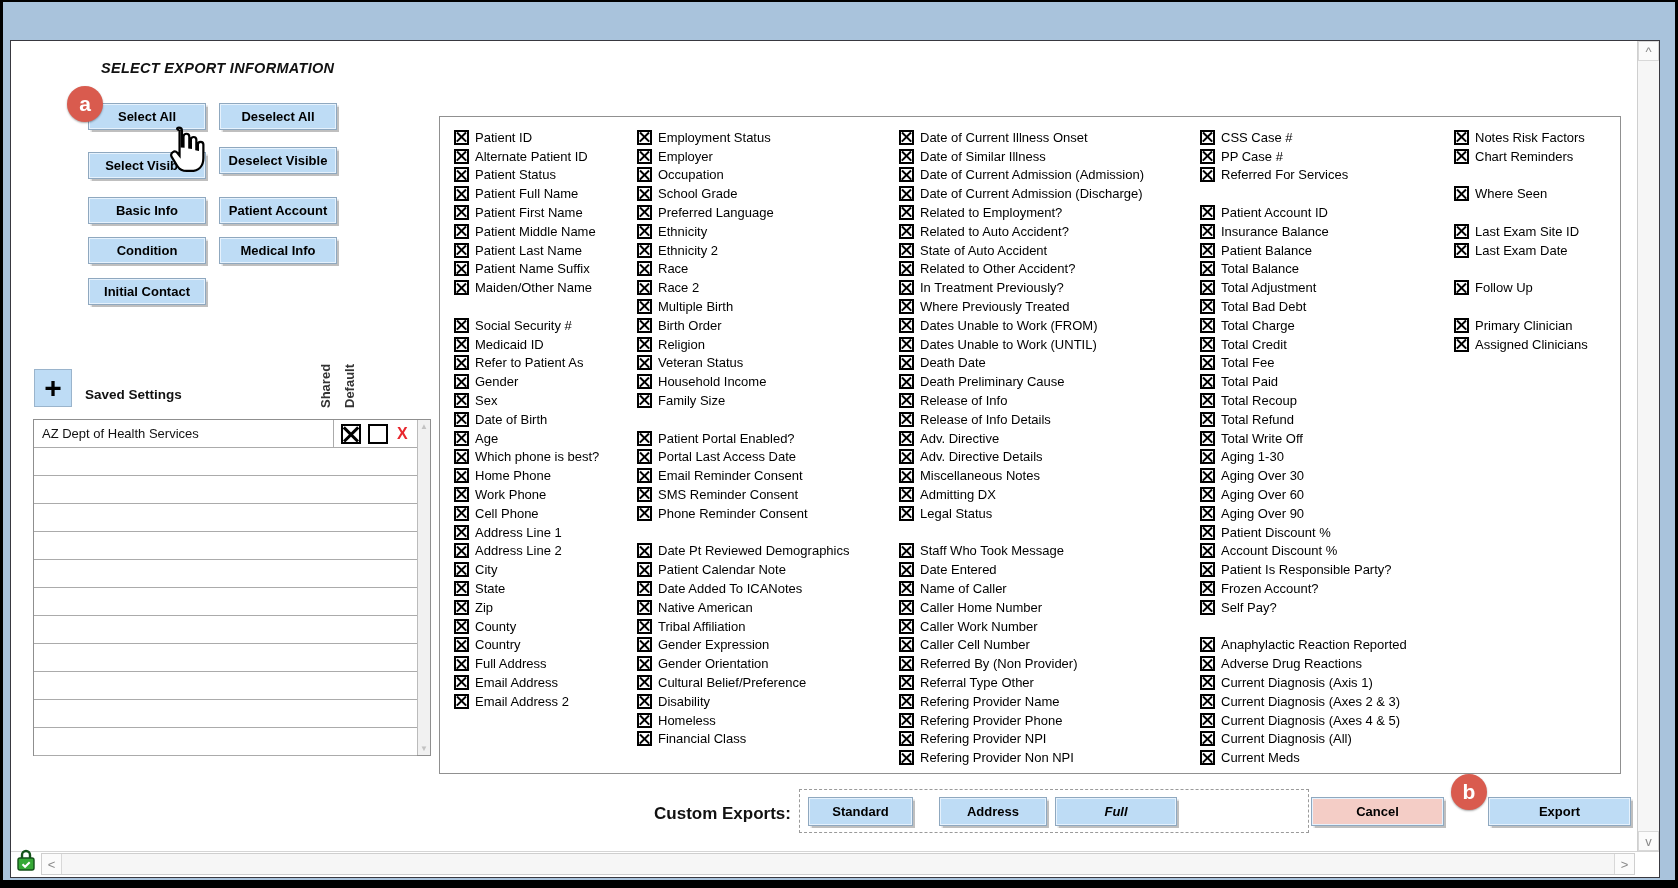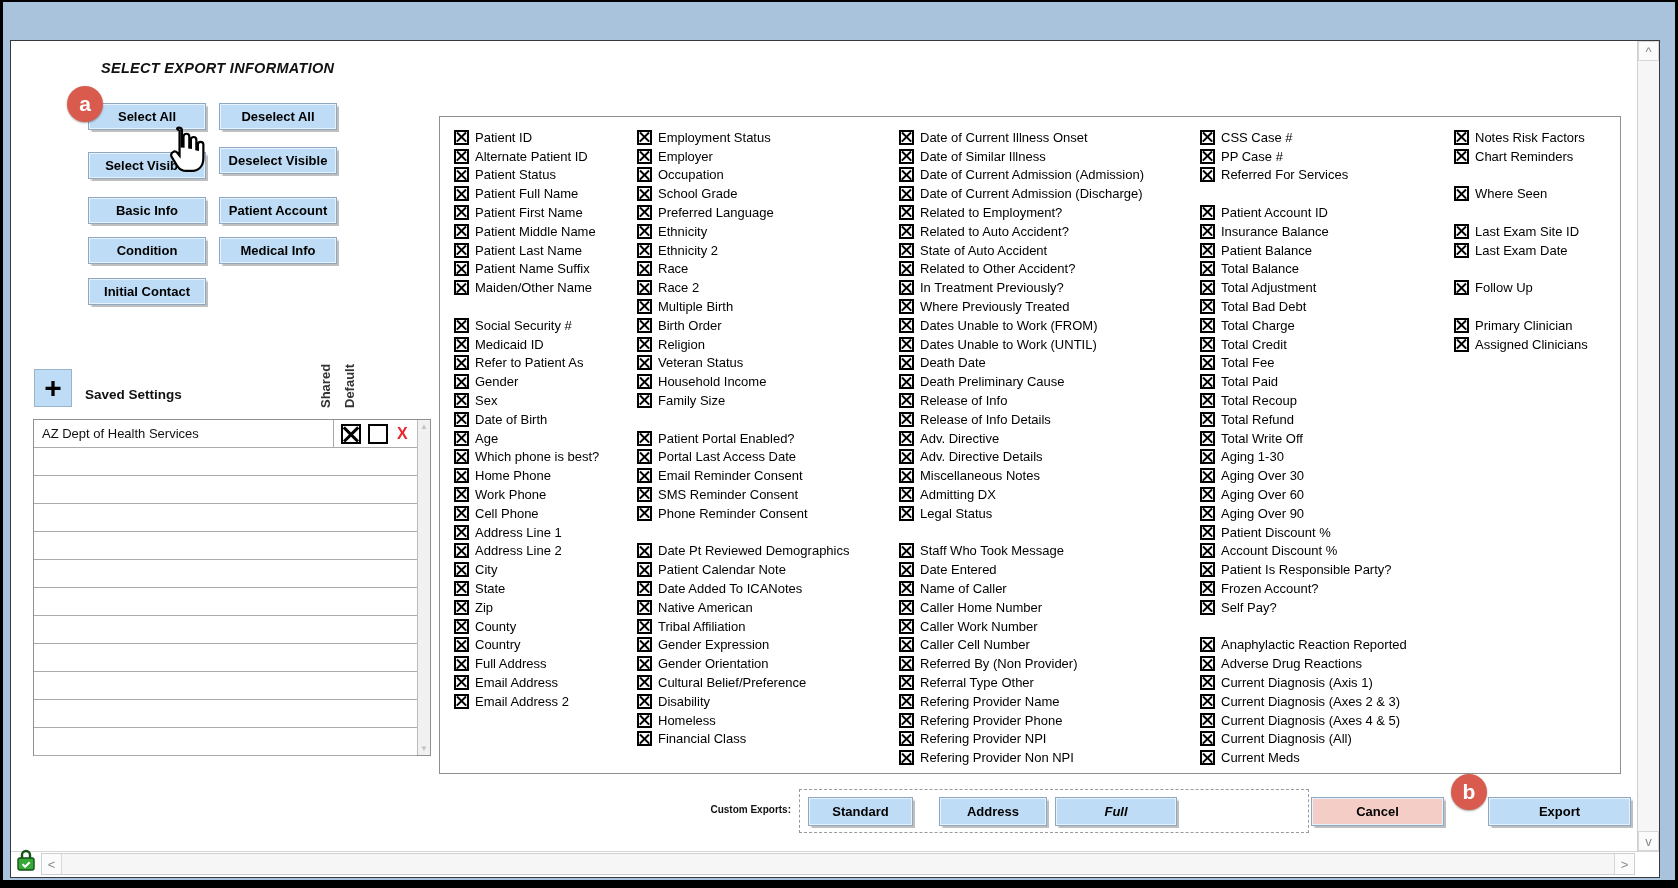--- a/index.html
+++ b/index.html
@@ -54,21 +54,21 @@
   .fpanel{position:absolute;left:428px;top:75px;width:1182px;height:658px;border:1px solid #909090;background:#fff;box-sizing:border-box;}
   .fcol{position:absolute;top:11px;}
   .fcol.c1{left:14px;} .fcol.c2{left:197px;} .fcol.c3{left:459px;} .fcol.c4{left:760px;} .fcol.c5{left:1014px;}
   .fitem{height:18.8px;display:flex;align-items:center;gap:6px;white-space:nowrap;}
   .fitem .flabel{font-size:13px;color:#000;}
   .cb{position:relative;width:11px;height:11px;border:2px solid #000;background:#fff;flex:none;box-sizing:content-box;}
   .cb::before,.cb::after{content:"";position:absolute;left:-1px;top:4.4px;width:13px;height:2.3px;background:#000;}
   .cb::before{transform:rotate(45deg);} .cb::after{transform:rotate(-45deg);}
   .fitem.blank{visibility:hidden;}
   
-  .custom-label{position:absolute;left:600px;top:763px;width:180px;text-align:right;font-size:10px;font-weight:bold;color:#111;}
+  .custom-label{position:absolute;left:600px;top:763px;width:180px;text-align:right;font-size:17px;font-weight:bold;color:#111;}
   .dashed-group{position:absolute;left:788px;top:748px;width:510px;height:44px;border:1px dashed #9a9a9a;box-sizing:border-box;}
   .foot-btn{position:absolute;height:29px;background:var(--button-bg,#bedcf5);border:1px solid var(--button-border,#8fa8bf);box-shadow:inset 0 0 0 1px #e6f2fd,1.5px 1.5px 1px rgba(0,0,0,.25);display:flex;align-items:center;justify-content:center;font-size:13px;font-weight:bold;color:#000;box-sizing:border-box;}
   .btn-standard{left:797px;top:756px;width:105px;} .btn-address{left:928px;top:756px;width:108px;} .btn-full{left:1044px;top:756px;width:122px;font-style:italic;}
   .btn-cancel{left:1300px;top:756px;width:133px;background:var(--cancel-bg,#f4cdc6);}
   .btn-export{left:1477px;top:756px;width:143px;}
   
   .vscroll{position:absolute;right:0;top:0;width:22px;height:810px;background:#f6f6f6;border-left:1px solid #cfcfcf;box-sizing:border-box;}
   .vscroll .arr{position:absolute;left:0;width:100%;height:20px;display:flex;align-items:center;justify-content:center;font-size:13px;color:#8a8a8a;background:#fbfbfb;border:1px solid #d8d8d8;box-sizing:border-box;}
   .vscroll .arr.up{top:0;} .vscroll .arr.down{bottom:0;}
   .statusbar{position:absolute;left:0;bottom:0;width:100%;height:26px;background:#fff;border-top:1px solid #d5d5d5;box-sizing:border-box;}

